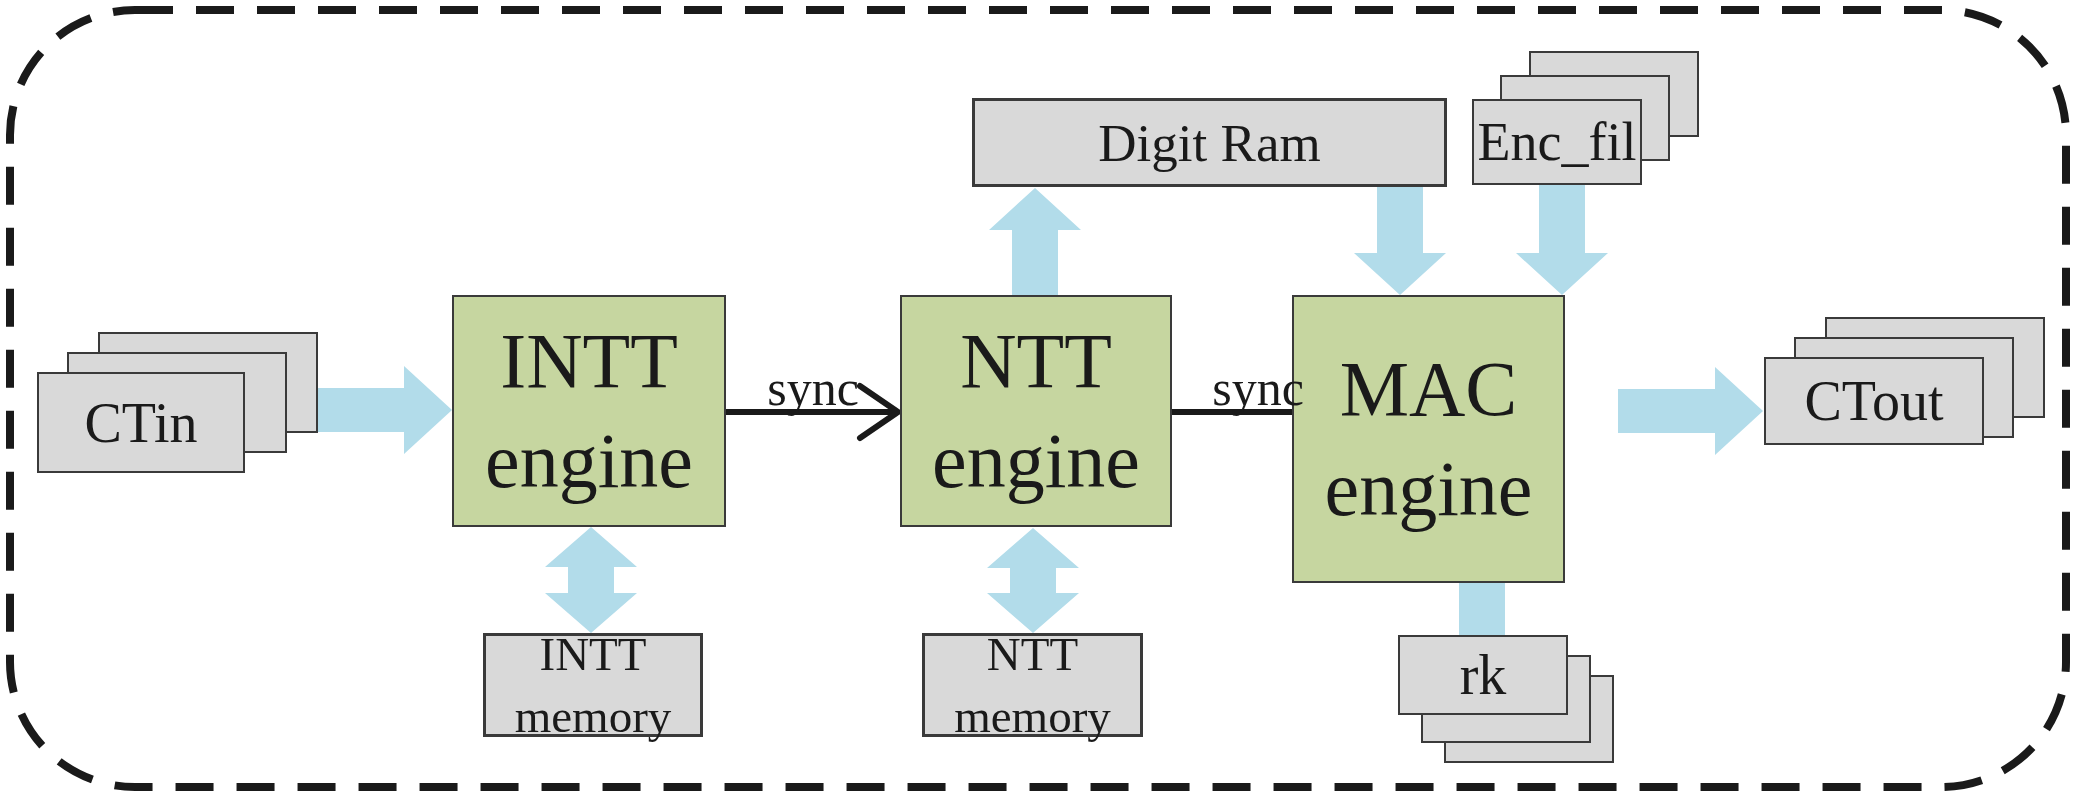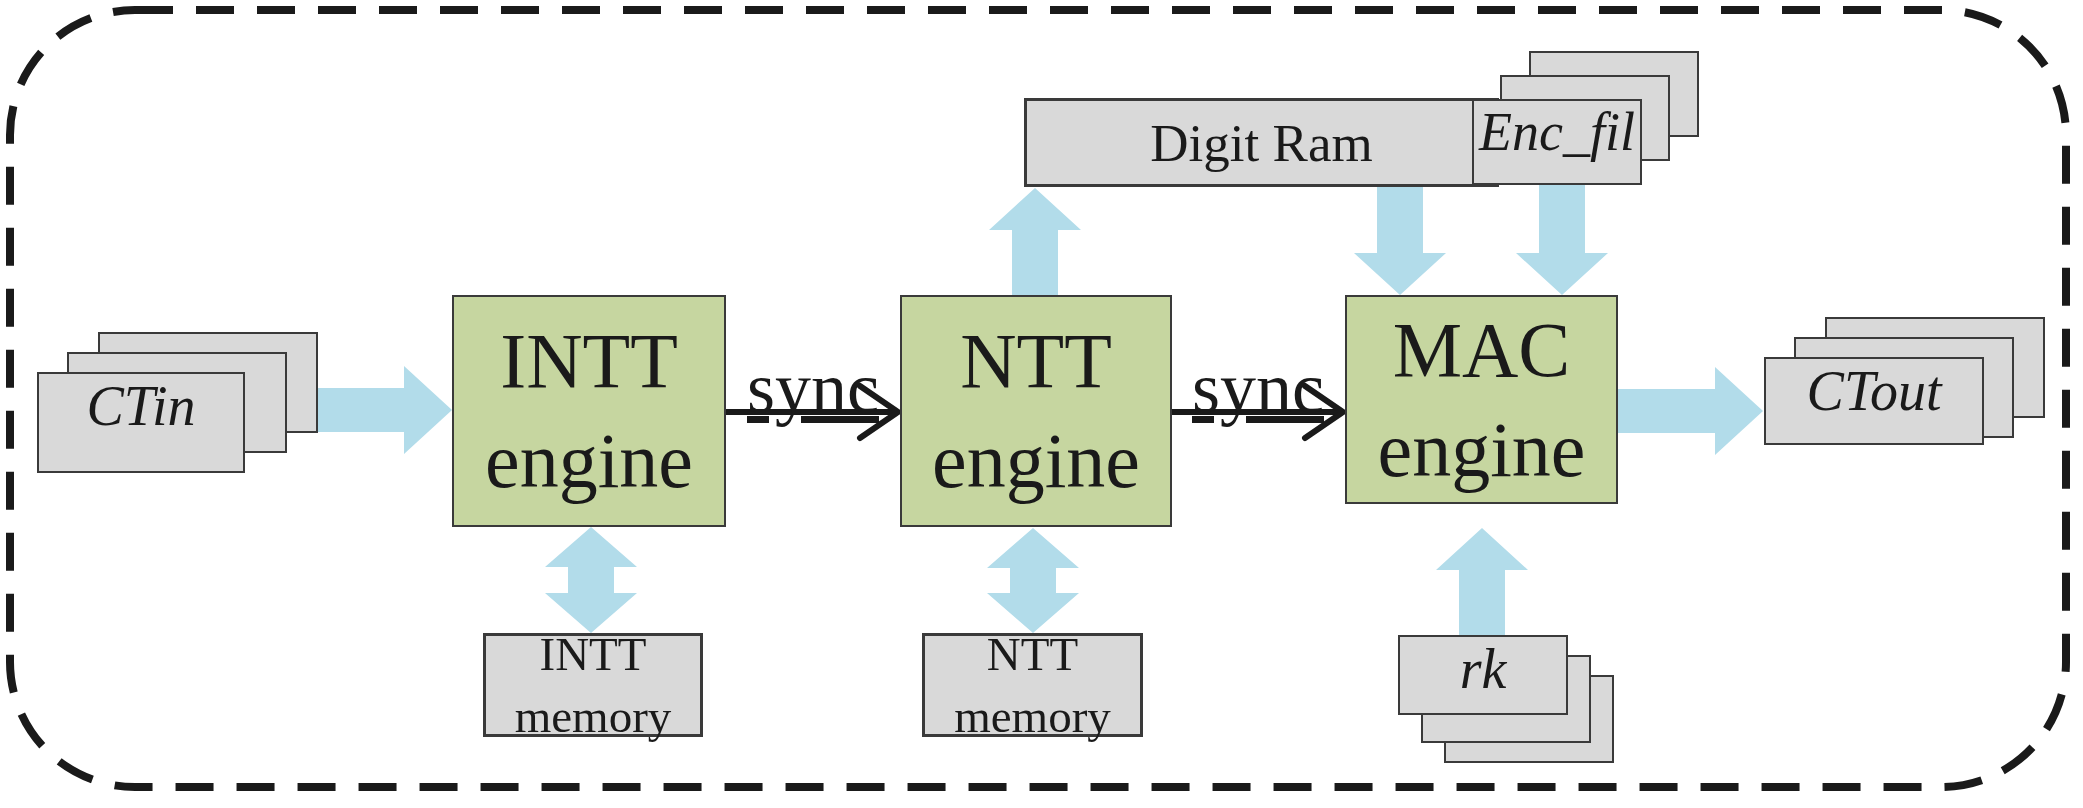--- a/index.html
+++ b/index.html
@@ -43,30 +43,28 @@
     flex-direction:column;
     font-size:47px;line-height:62px;
   }
   .stack-layer{
     position:absolute;
     box-sizing:border-box;
     background:var(--gray-fill);
     border:2px solid var(--box-border);
   }
   .stack-front{
-    display:flex;align-items:flex-start;justify-content:center;
+    display:flex;align-items:center;justify-content:center;
     text-align:center;
-    font-style:italic;
   }
   .sync-label{
     position:absolute;
     z-index:3;
-    font-size:72px;line-height:72px;
+    font-size:50px;line-height:72px;
     text-align:center;
-    text-decoration:underline;
   }
 </style>
 </head>
 <body>
 
 <div class="canvas">
 
   <svg class="layer" width="2083" height="808" viewBox="0 0 2083 808">
 
     <rect x="10" y="10" width="2056" height="777" rx="125" ry="125" fill="none" stroke="var(--line-black)" stroke-width="8" stroke-dasharray="38 23"></rect>
@@ -107,26 +105,26 @@
   <div class="box engine" style="left:452px;top:295px;width:274px;height:232px">
     <span>INTT</span>
     <span>engine</span>
   </div>
 
   <div class="box engine" style="left:900px;top:295px;width:272px;height:232px">
     <span>NTT</span>
     <span>engine</span>
   </div>
 
-  <div class="box engine" style="left:1345px;top:295px;width:273px;height:209px">
+  <div class="box engine" style="left:1292px;top:295px;width:273px;height:288px">
     <span>MAC</span>
     <span>engine</span>
   </div>
 
-  <div class="box graybox" style="left:1024px;top:98px;width:475px;height:89px;font-size:53px">
+  <div class="box graybox" style="left:972px;top:98px;width:475px;height:89px;font-size:53px">
     <span>Digit Ram</span>
   </div>
 
   <div class="stack-layer" style="left:1529px;top:51px;width:170px;height:86px;z-index:2"></div>
   <div class="stack-layer" style="left:1500px;top:75px;width:170px;height:86px;z-index:3"></div>
   <div class="stack-layer stack-front" style="left:1472px;top:99px;width:170px;height:86px;z-index:4;font-size:54px">
     <span>Enc_fil</span>
   </div>
 
   <div class="stack-layer" style="left:1825px;top:317px;width:220px;height:101px;z-index:2"></div>

